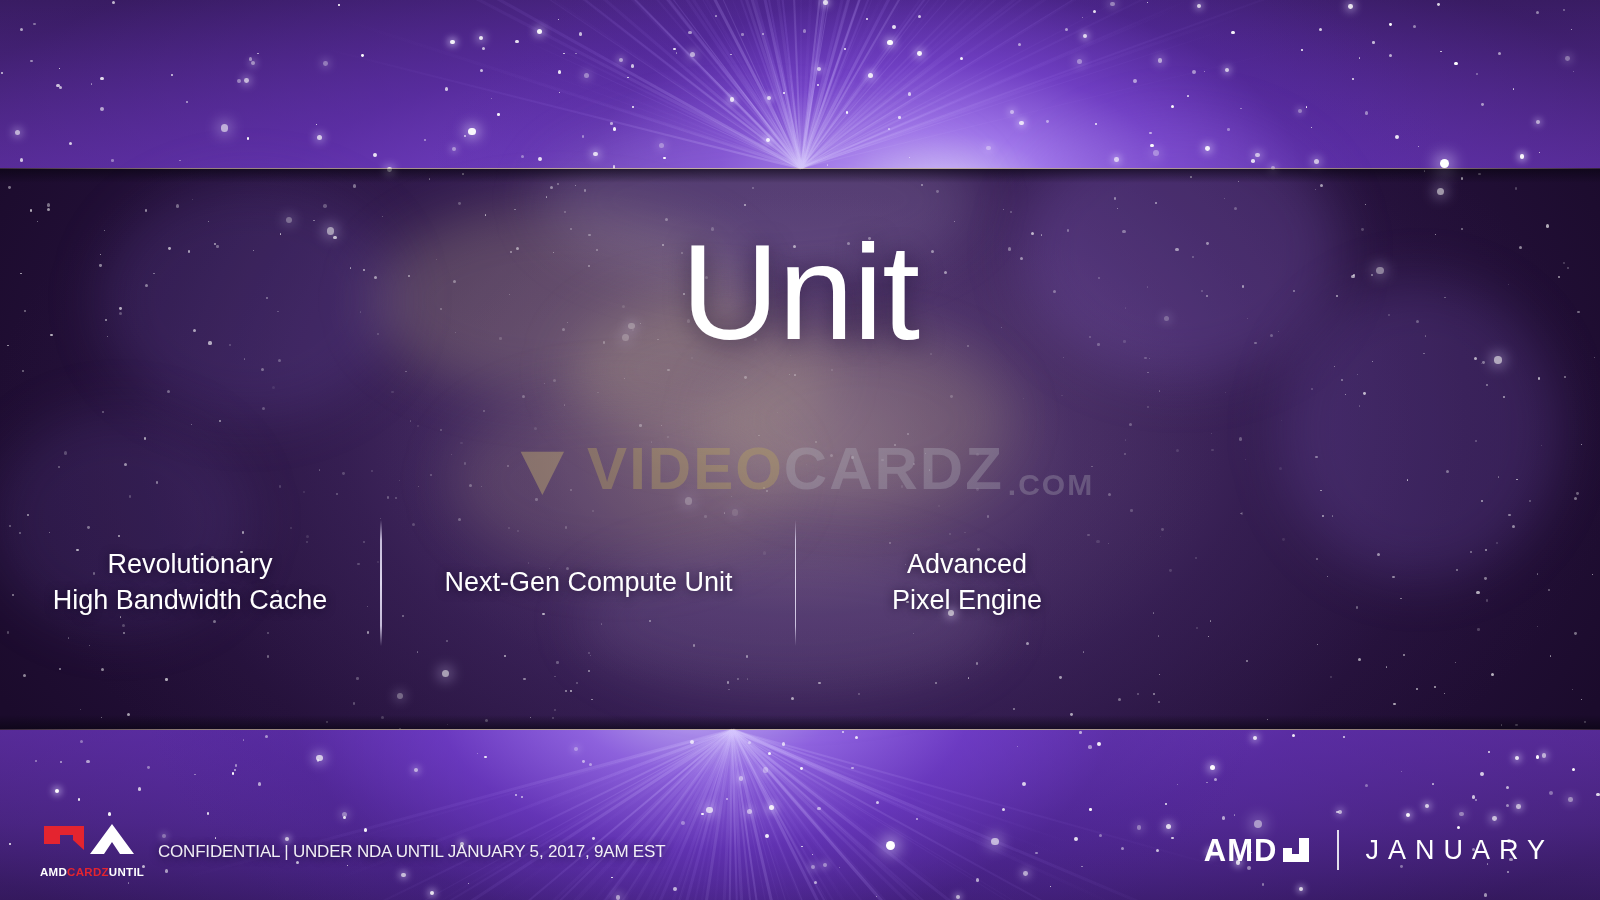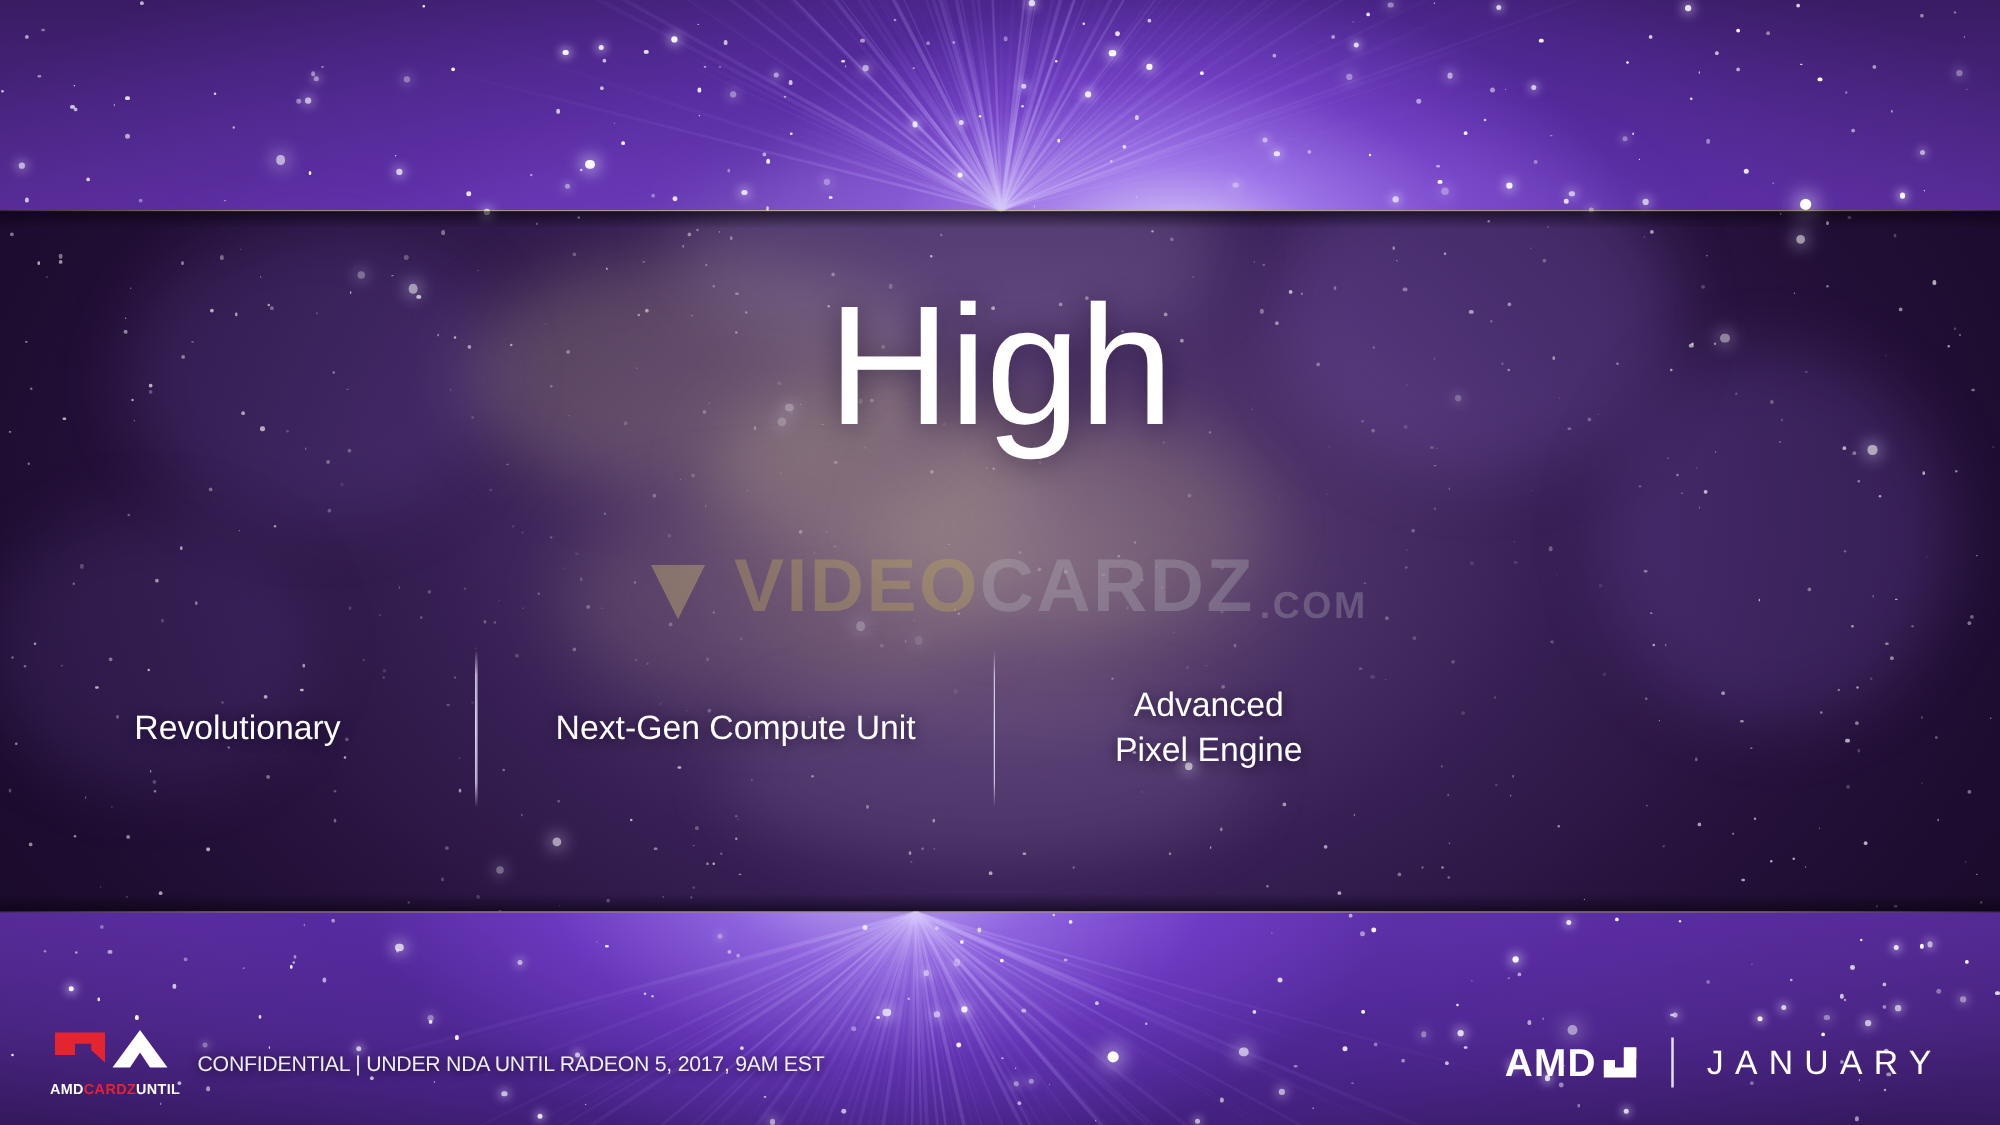--- a/index.html
+++ b/index.html
@@ -1135,27 +1135,28 @@
 
   <div class="content">
 
     <div id="watermark">
       <span class="wm-v">▼</span>
       <span class="wm-video">VIDEO</span>
       <span class="wm-cardz">CARDZ</span>
       <span class="wm-com">.COM</span>
     </div>
 
-    <div id="title">High</div>
+    <div id="title">Unit</div>
 
 
     <div class="features">
       <div class="feature f1">
         <span>
           <span>Revolutionary</span><br>
+          <span>High Bandwidth Cache</span>
         </span>
       </div>
       <div class="vdiv"></div>
       <div class="vdiv"></div>
       <div class="feature f3">
         <span>
           <span>Next-Gen Compute Unit</span>
         </span>
       </div>
       <div class="vdiv"></div>
@@ -1170,21 +1171,21 @@
     <div class="footer">
 
       <div id="summit-logo">
         <svg class="mark" viewBox="0 0 100 38">
           <path d="M2 6 L42 6 L42 30 L31 20 L31 15 L18 15 L18 24 L2 24 Z" fill="#e4242f"></path>
           <path d="M48 34 L70 4 L92 34 L78 34 L70 22 L62 34 Z" fill="#ffffff"></path>
         </svg>
         <div class="wordmark"><span>AMD</span><span class="tech">CARDZ</span><span>UNTIL</span></div>
       </div>
 
-      <div id="confidential">CONFIDENTIAL | UNDER NDA UNTIL RADEON 5, 2017, 9AM EST</div>
+      <div id="confidential">CONFIDENTIAL | UNDER NDA UNTIL JANUARY 5, 2017, 9AM EST</div>
 
       <div id="brandbar">
         <div class="amd">
           <span>AMD</span>
           <svg width="30" height="28" viewBox="0 0 30 28">
             <path d="M2 26 L2 12 L11 12 L11 18 L18 18 L18 2 L28 2 L28 26 Z" fill="#ffffff"></path>
             <path d="M28 2 L18 2 L28 11 Z" fill="#ffffff"></path>
           </svg>
         </div>
         <div class="sep"></div>

